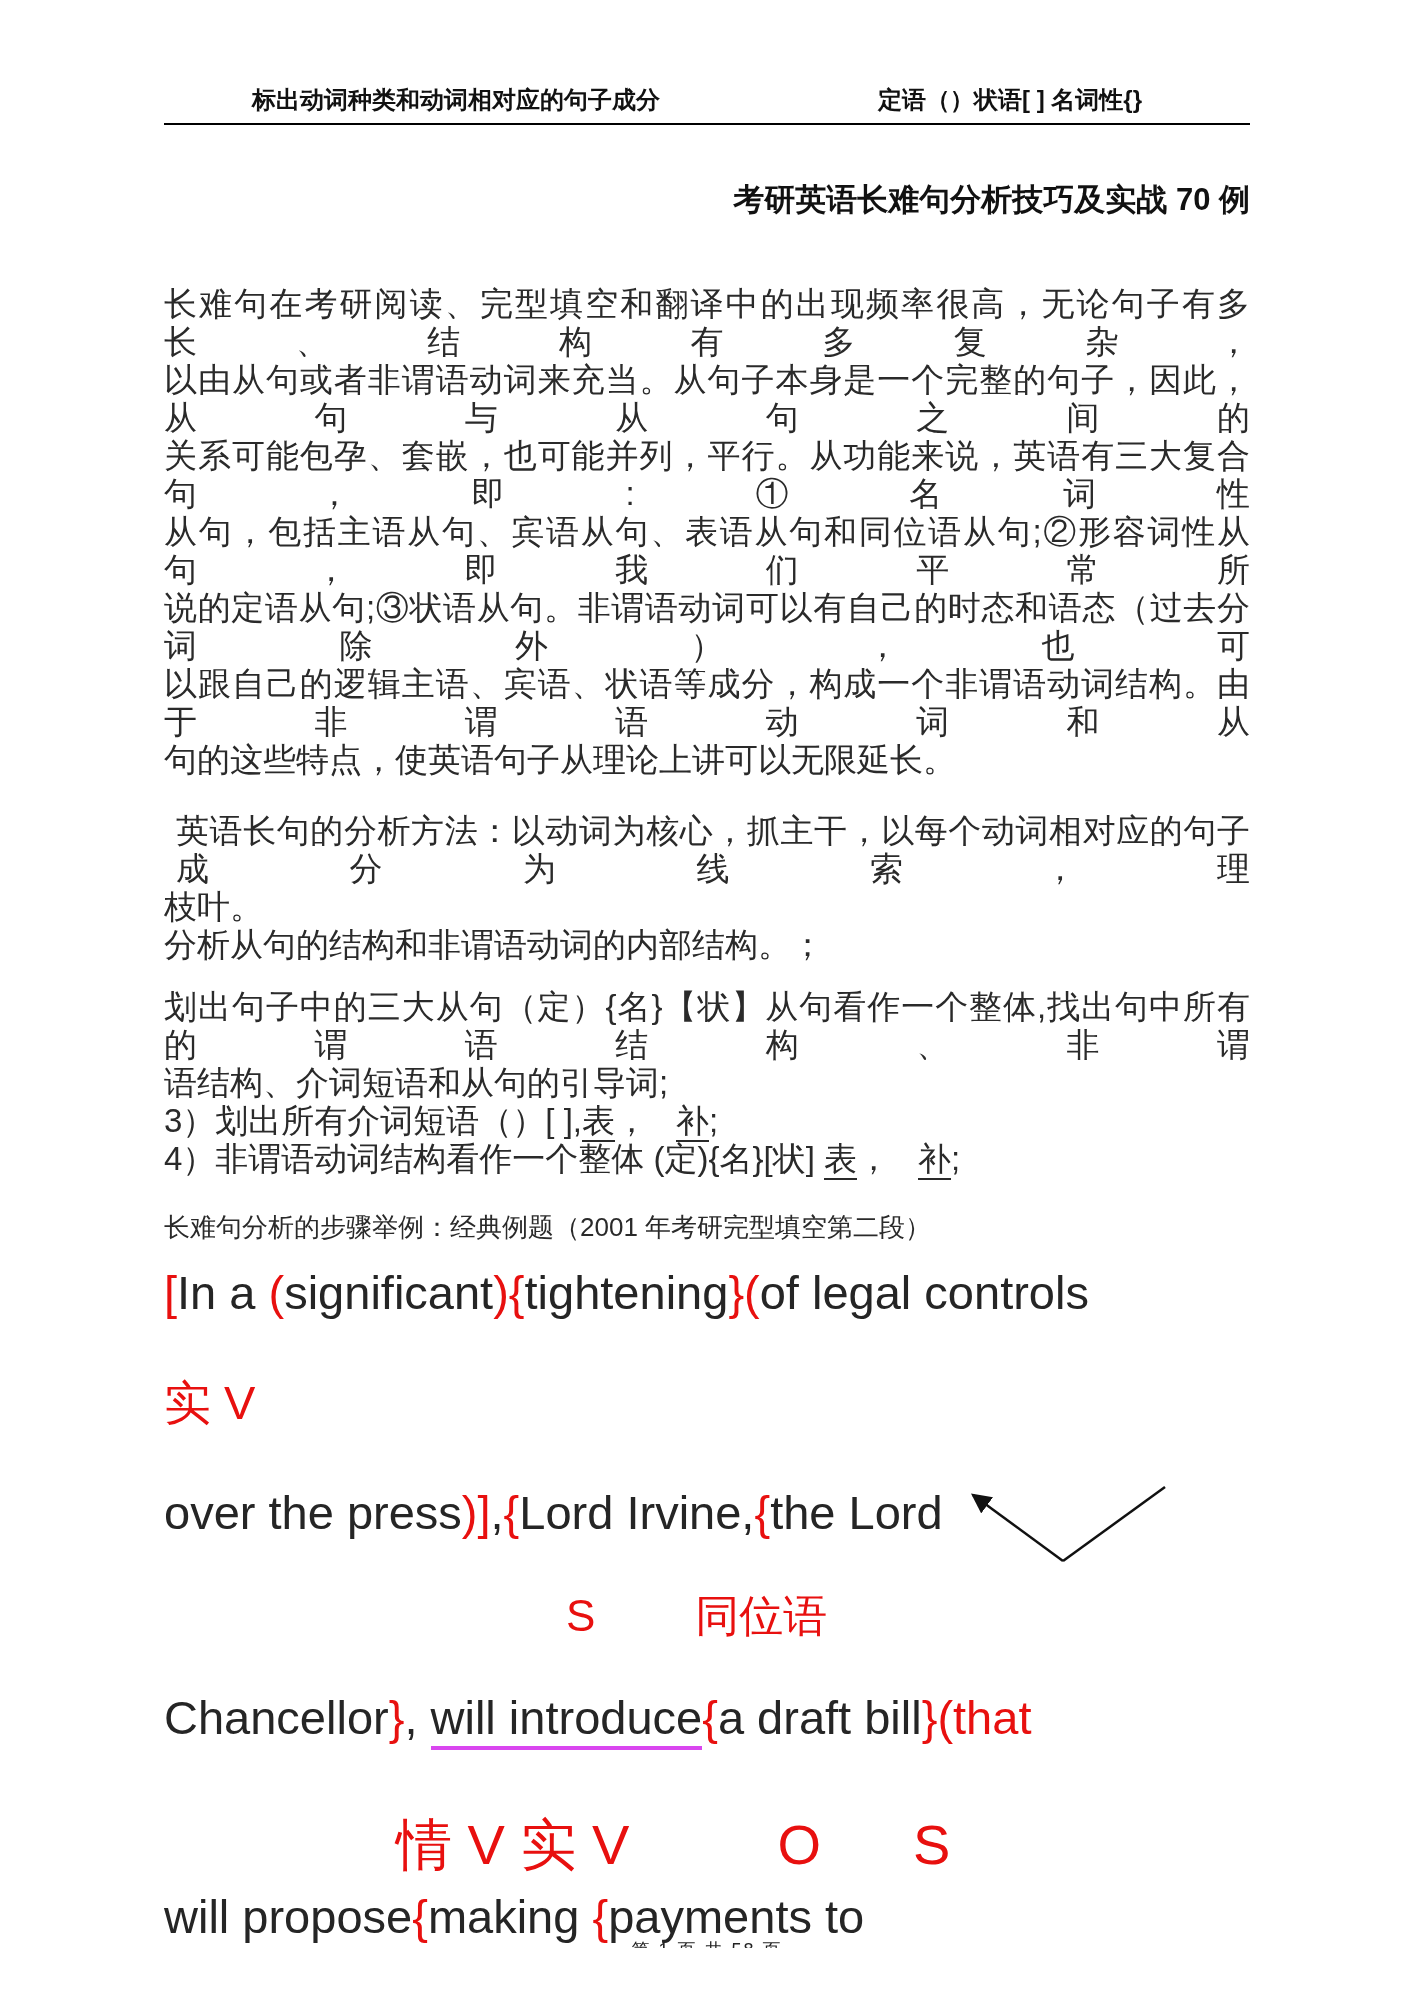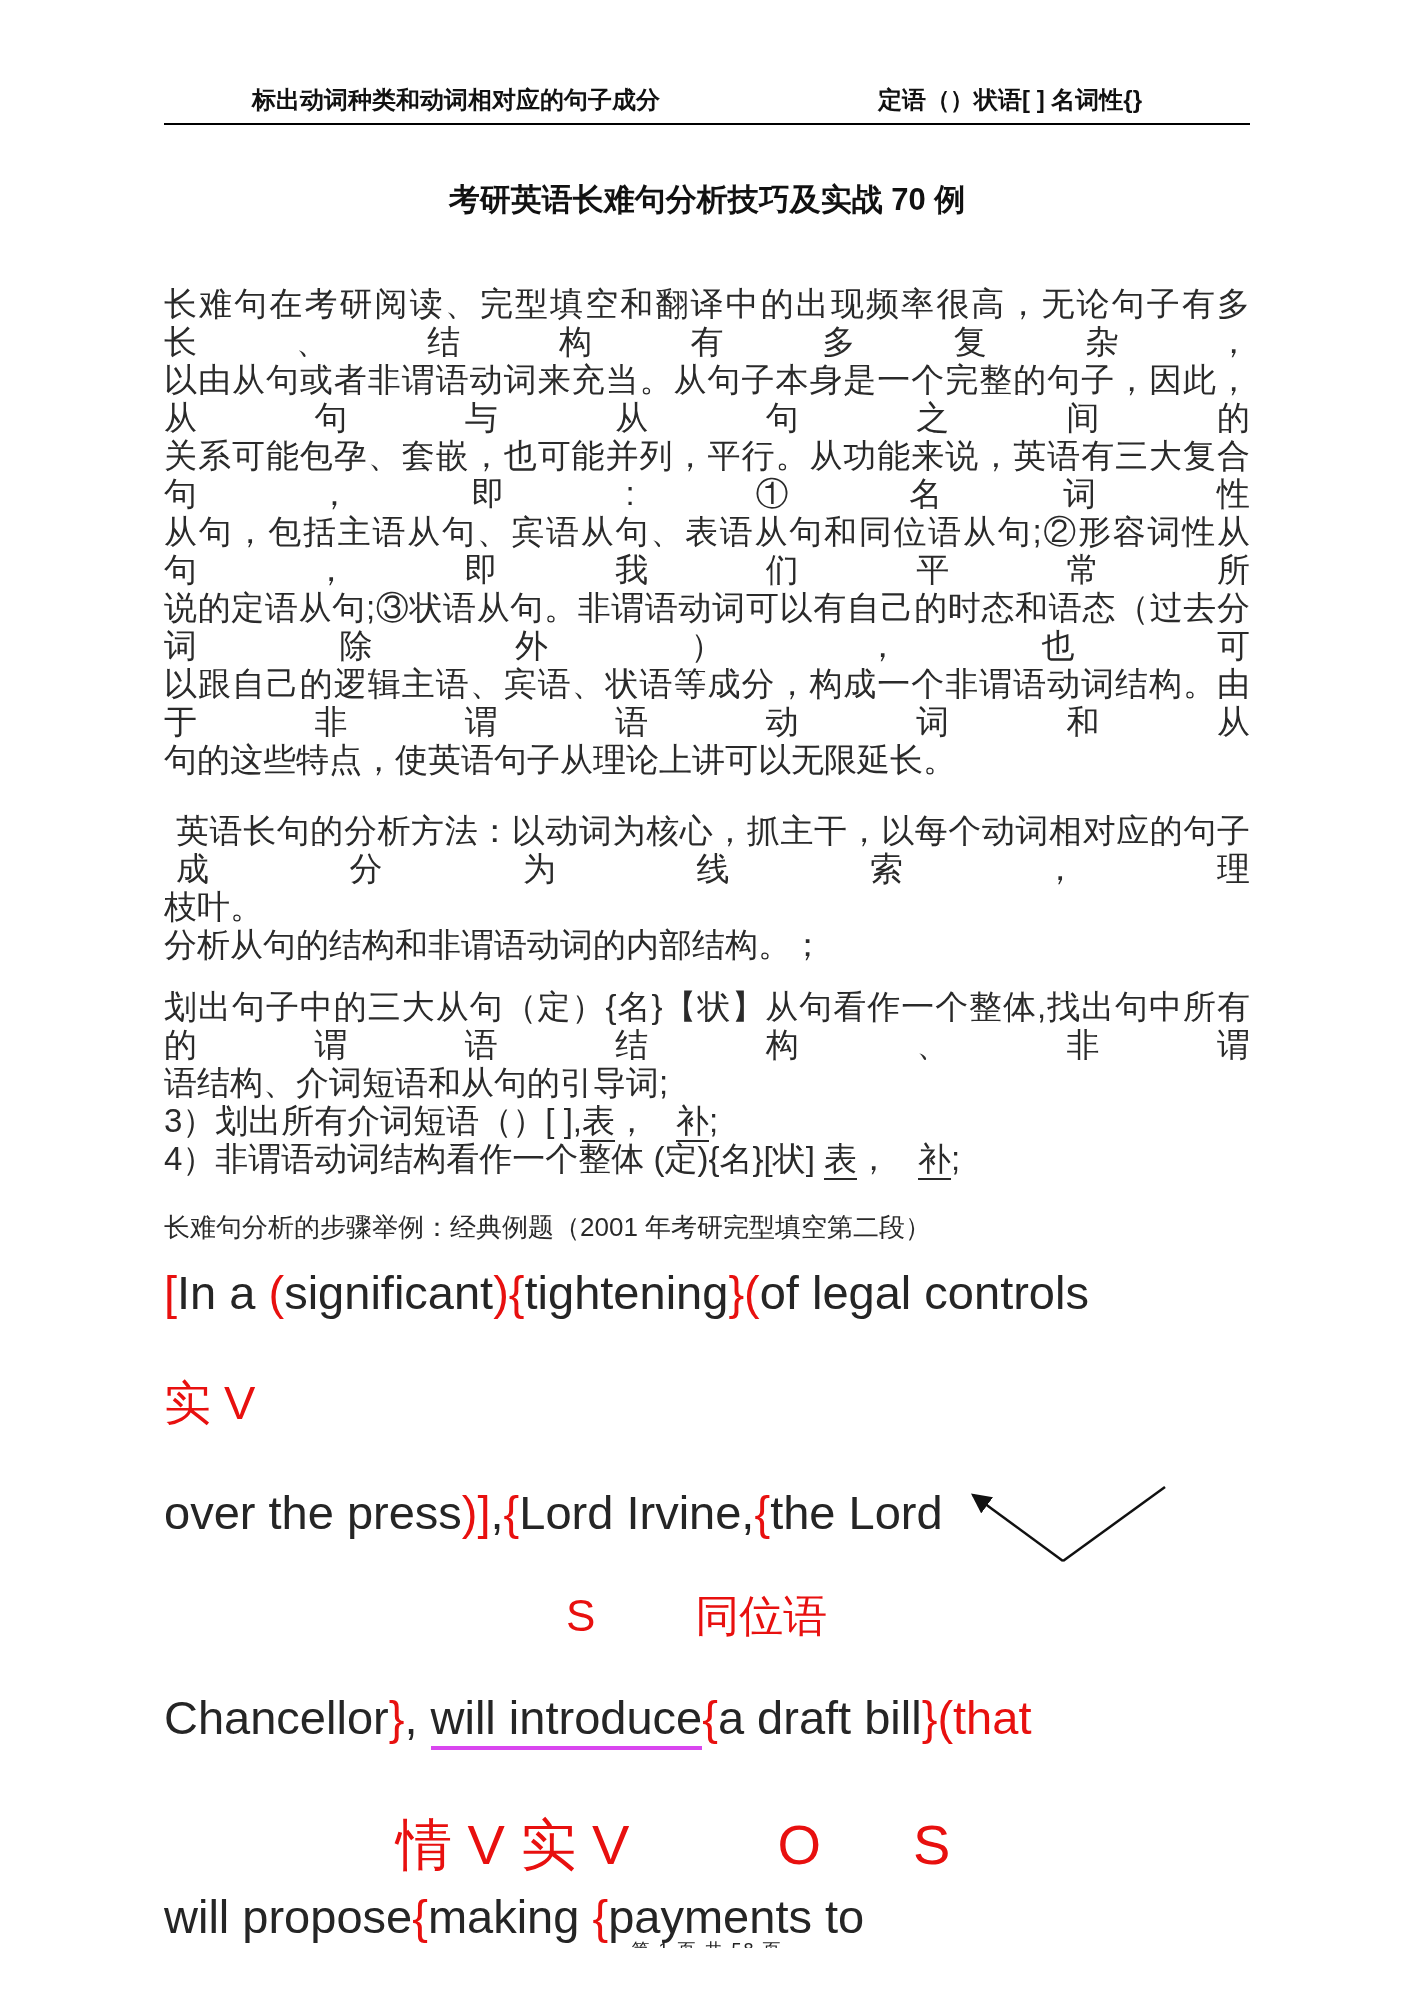--- a/index.html
+++ b/index.html
@@ -10,21 +10,21 @@
   .content { margin:0 164px; width:1086px; }
 
   .header {
     display:flex; align-items:flex-end;
     padding-top:84px; padding-bottom:7px; border-bottom:2px solid #000;
     font-size:24px; font-weight:700; color:#111;
   }
   .header .hl { margin-left:88px; }
   .header .hr { margin-left:auto; margin-right:108px; }
 
-  .title { font-size:31px; font-weight:700; text-align:center; margin:54px 0 0 0; color:#111; }
+  .title { font-size:31px; font-weight:700; text-align:right; margin:54px 0 0 0; color:#111; }
 
   .para { font-size:33px; line-height:38px; color:#2a2a2a; }
   .intro  { margin-top:64px; }
   .method { margin-top:33px; }
   .steps  { margin-top:24px; }
   .example{ margin-top:30px; font-size:26px; line-height:38px; color:#2a2a2a; }
 
   .ln { min-height:38px; }
   .fill { text-align:justify; text-align-last:justify; }
   .indent-sm { padding-left:12px; }

